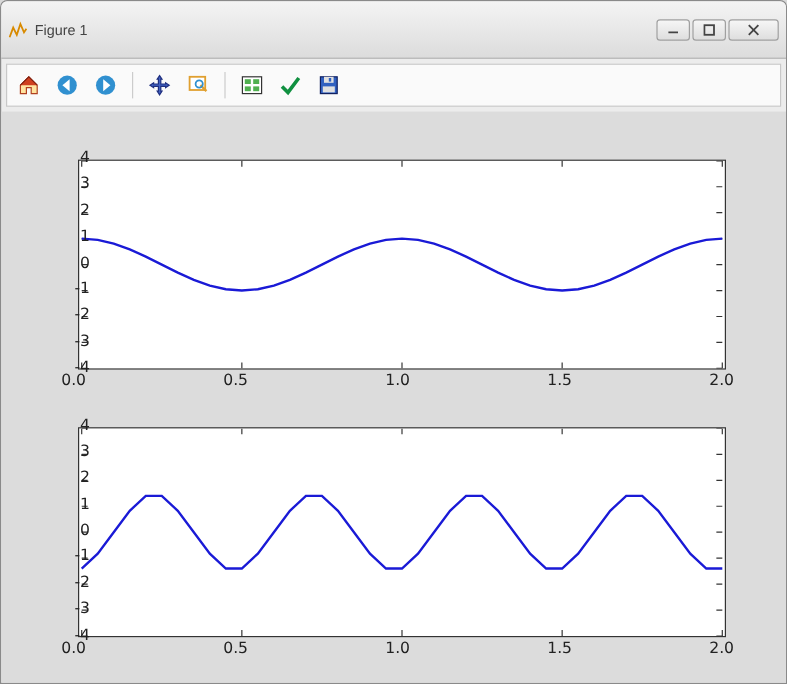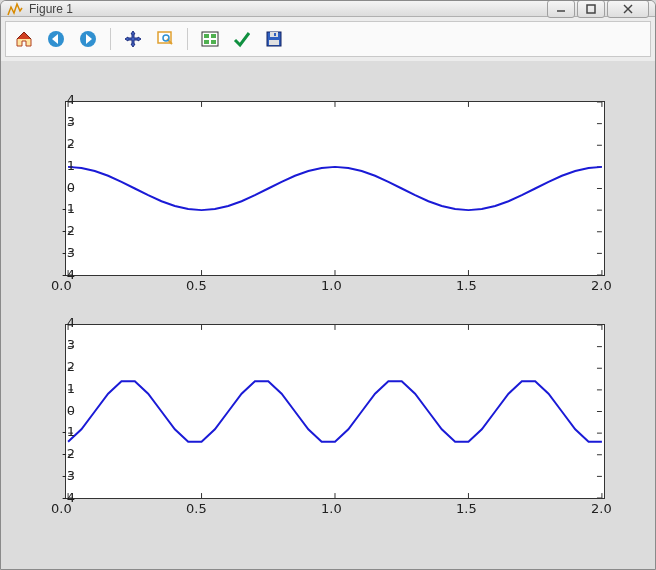--- a/index.html
+++ b/index.html
@@ -16,21 +16,21 @@
     width: 656px;
     height: 570px;
     background: #ececec;
     border: 1px solid #8a8a8a;
     display: flex;
     flex-direction: column;
     border-radius: 6px 6px 0 0;
     overflow: hidden;
   }
   .titlebar {
-    height: 16px;
+    height: 48px;
     background: linear-gradient(to bottom, #f4f4f4, #dcdcdc);
     border-bottom: 1px solid #b0b0b0;
     display: flex;
     align-items: center;
     padding: 0 6px;
     gap: 6px;
   }
   .app-icon {
     width: 16px;
     height: 16px;

